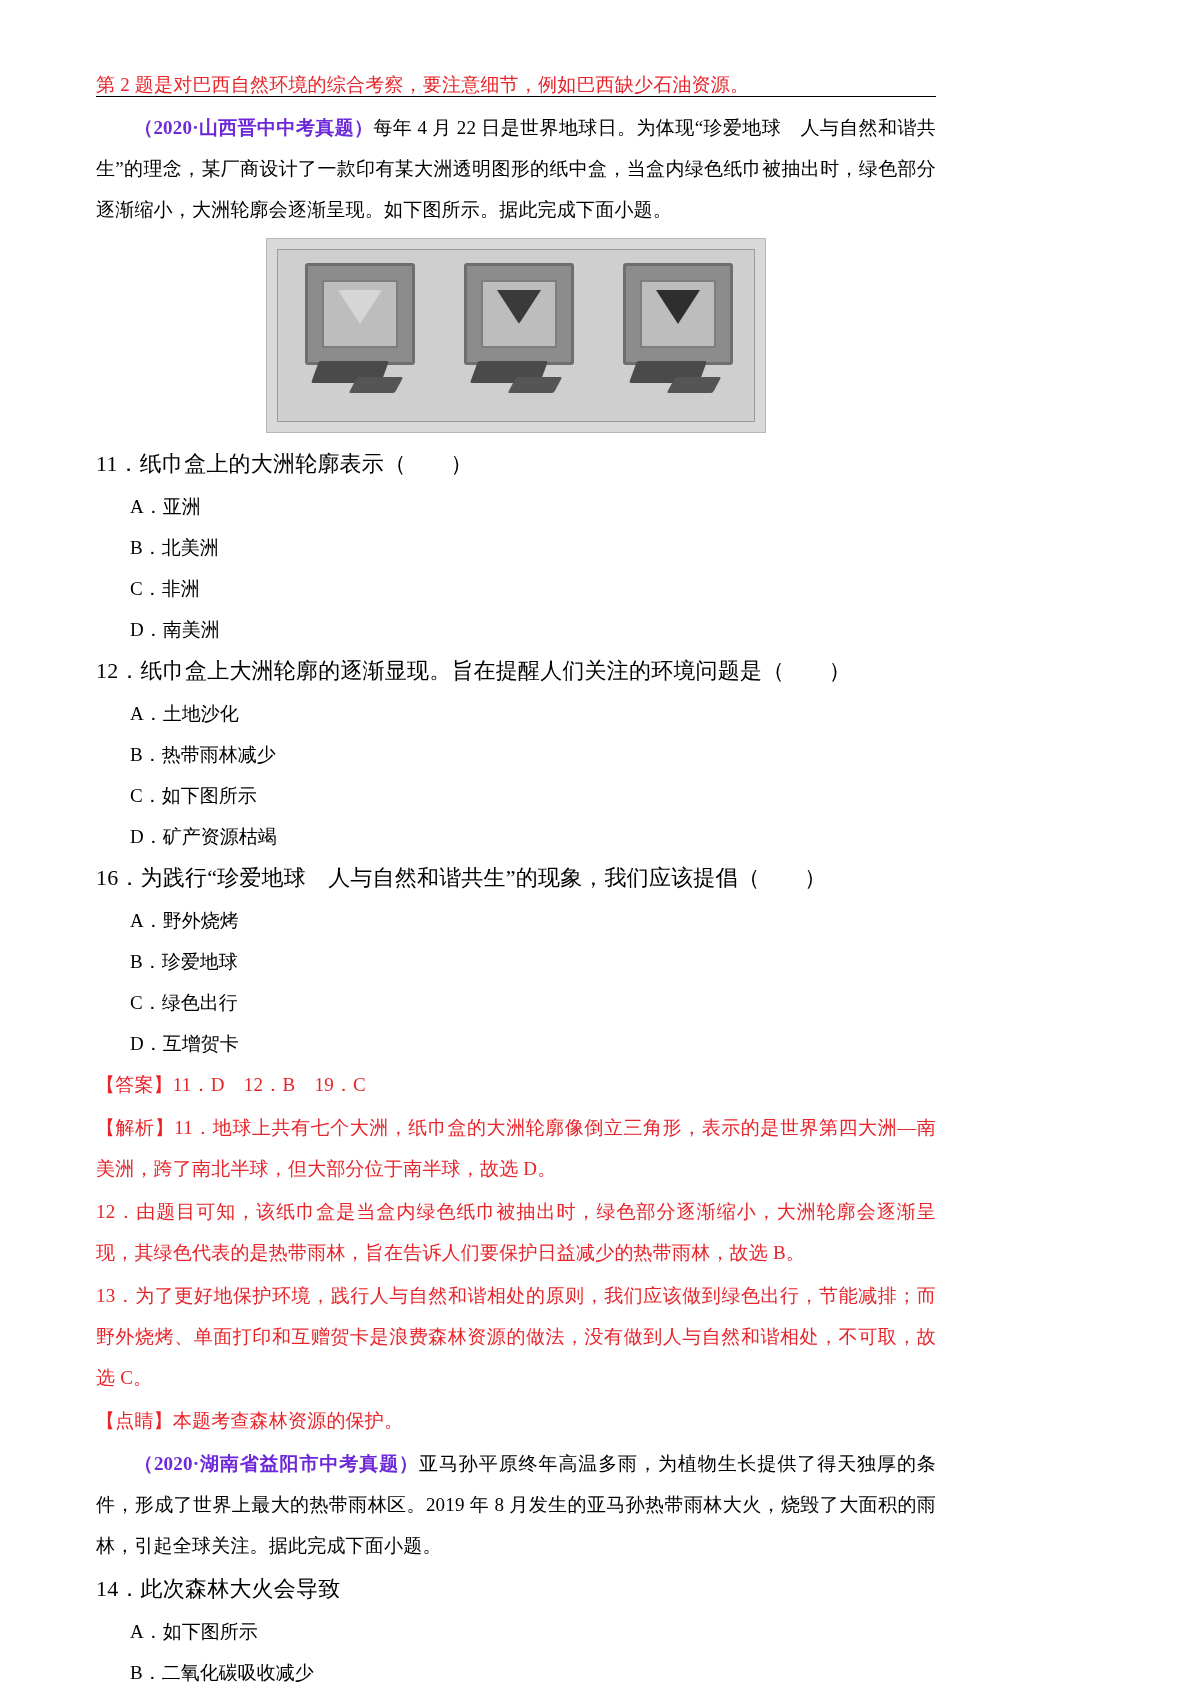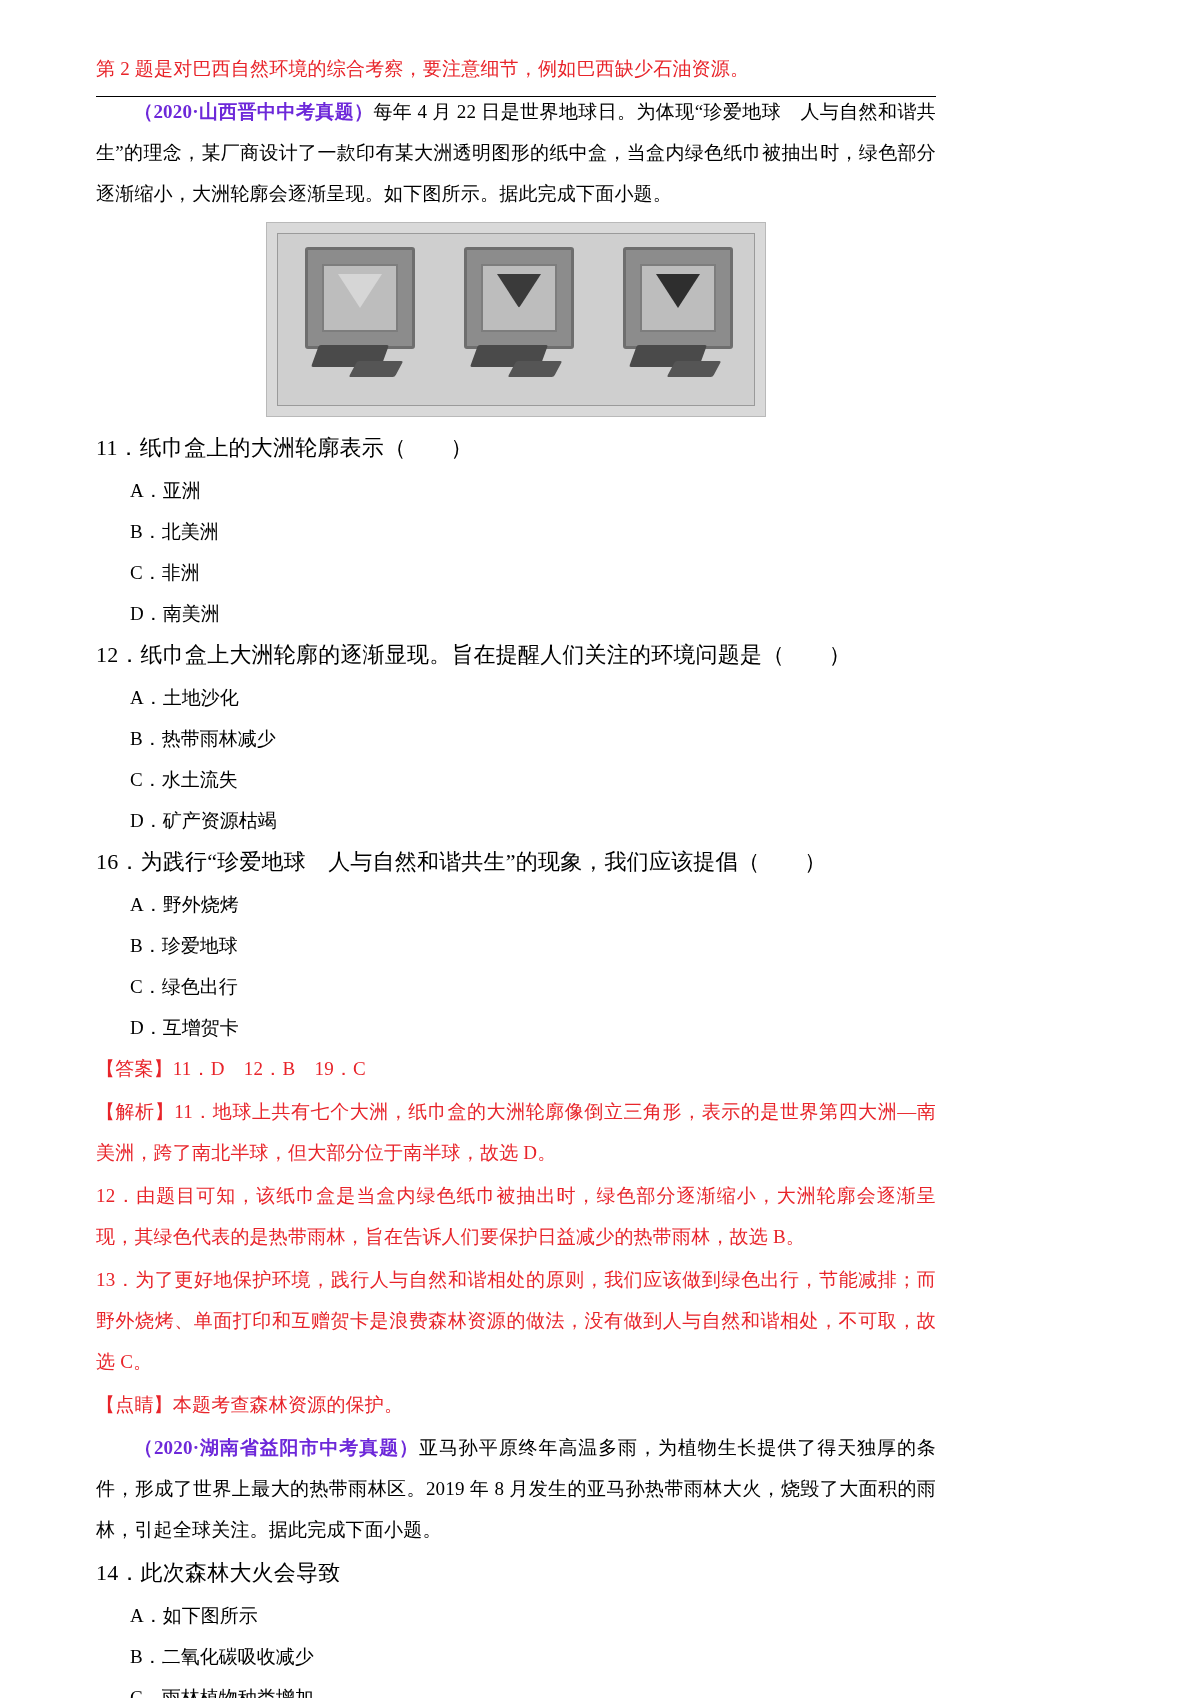--- a/index.html
+++ b/index.html
@@ -12,21 +12,21 @@
     height: 1698px;
     font-family: "Liberation Serif", serif;
     color: #000000;
     position: relative;
   }
   .page {
     position: relative;
     width: 1032px;
     height: 1698px;
     box-sizing: border-box;
-    padding: 0 96px;
+    padding: 16px 96px;
   }
   .header-rule {
     position: absolute;
     left: 96px;
     right: 96px;
     top: 96px;
     border-top: 1.5px solid #000;
     height: 0;
   }
   .content {
@@ -215,21 +215,21 @@
       <span style="width:150px">A．亚洲</span>
       <span style="width:180px">B．北美洲</span>
       <span style="width:180px">C．非洲</span>
       <span>D．南美洲</span>
     </div>
 
     <p class="q"><span>12．</span><span>纸巾盒上大洲轮廓的逐渐显现。旨在提醒人们关注的环境问题是（　　）</span></p>
     <div class="opts">
       <span style="width:148px">A．土地沙化</span>
       <span style="width:196px">B．热带雨林减少</span>
-      <span style="width:180px">C．水土流失</span>
+      <span style="width:180px">C．如下图所示</span>
       <span>D．矿产资源枯竭</span>
     </div>
 
     <p class="q"><span>16．</span><span>为践行“珍爱地球　人与自然和谐共生”的现象，我们应该提倡（　　）</span></p>
     <div class="opts">
       <span style="width:152px">A．野外烧烤</span>
       <span style="width:186px">B．珍爱地球</span>
       <span style="width:180px">C．绿色出行</span>
       <span>D．互增贺卡</span>
     </div>

